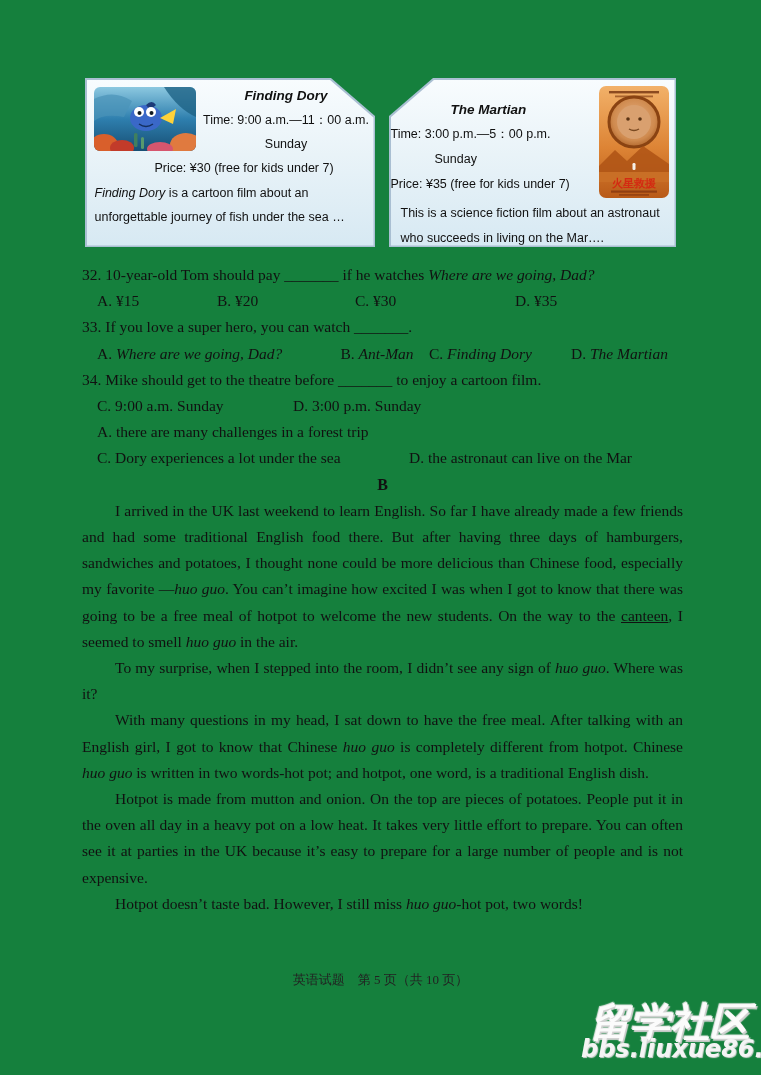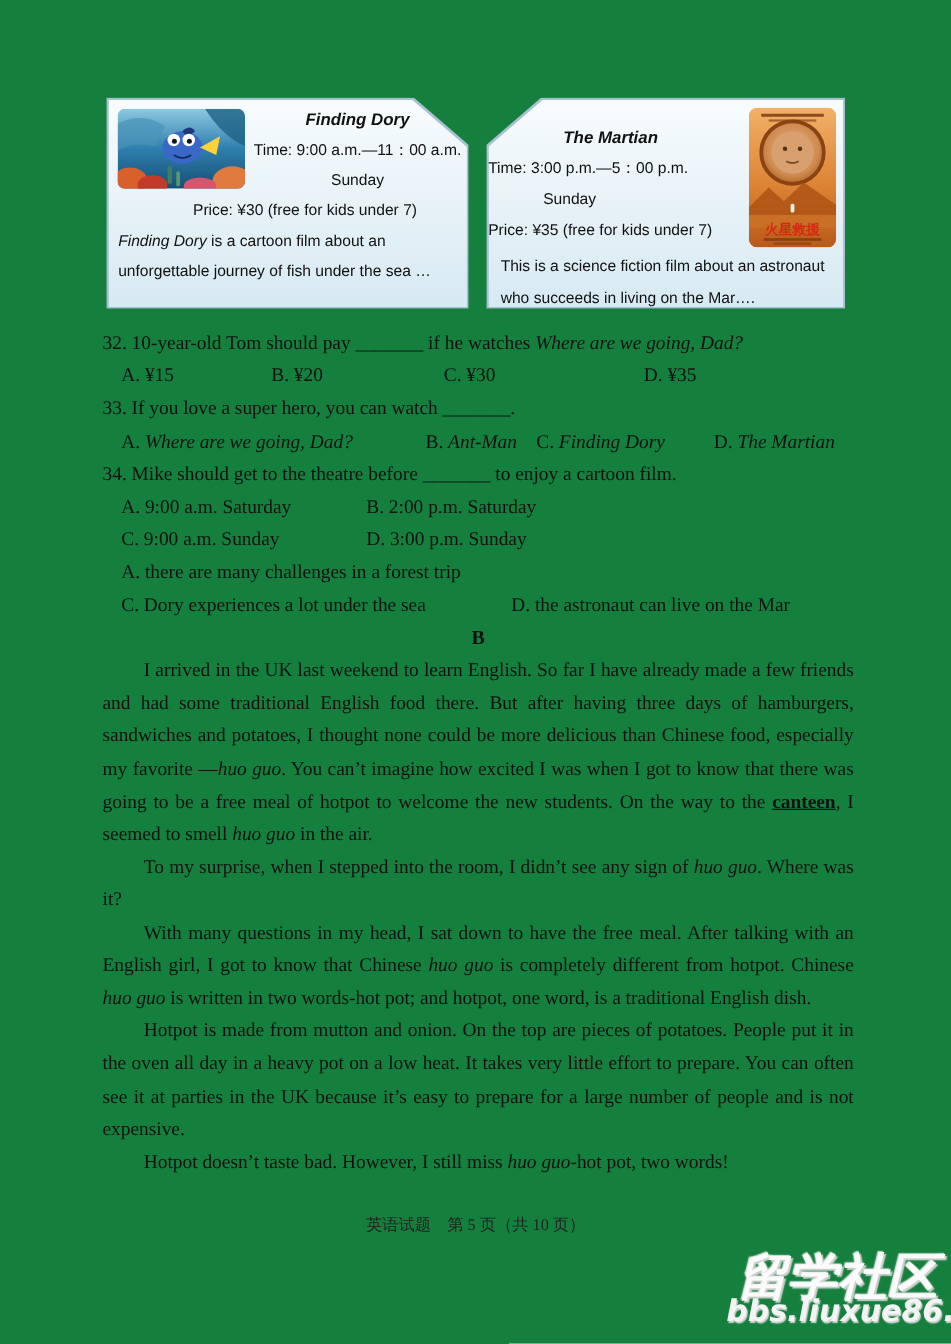--- a/index.html
+++ b/index.html
@@ -41,21 +41,21 @@
   .opts-32 .opt:nth-child(3){width:160px;}
   .opts-33 .opt:nth-child(1){width:228px;}
   .opts-33 .opt:nth-child(2){width:104px;text-align:center;}
   .opts-33 .opt:nth-child(3){width:142px;}
   .opts-34 .opt:nth-child(1){width:196px;}
   .opts-35 .opt:nth-child(1){width:312px;}
   .section-b{text-align:center;font-weight:bold;font-size:16px;}
   .passage p{margin:0;text-indent:33px;text-align:justify;}
 
   .rs-i{font-style:italic;}
-  .rs-b{font-weight:bold;}
+  .rs-b{font-weight:normal;}
   .rs-u{text-decoration:underline;}
 
   
   .footer{position:absolute;left:0;right:0;top:971px;text-align:center;font-size:13px;color:#222;}
   .watermark{position:absolute;right:2px;top:1000px;width:178px;text-align:center;
              font-family:"DejaVu Sans", sans-serif;user-select:none;font-style:italic;}
   .wm1{font-weight:bold;font-size:40px;line-height:44px;color:#fbfbfb;
        text-shadow:1.5px 1.5px 1px #d2d2d2,-1px -1px 1px #ebebeb;}
   .wm2{font-weight:bold;font-size:24px;line-height:20px;margin-top:-5px;color:#f4f4f4;
        text-shadow:1px 1px 1px #d8d8d8;}
@@ -171,24 +171,20 @@
         <span class="opt"><span>A. </span><span class="rs-i">Where are we going, Dad?</span></span>
         <span class="opt"><span>B. </span><span class="rs-i">Ant-Man</span></span>
         <span class="opt"><span>C. </span><span class="rs-i">Finding Dory</span></span>
         <span class="opt"><span>D. </span><span class="rs-i">The Martian</span></span>
       </div>
     </div>
 
     <div class="question">
       <div class="stem"><span>34. Mike should get to the theatre before _______ to enjoy a cartoon film.</span></div>
       <div class="opts opts-34">
-        <span class="opt"><span>A. 9:00 a.m. Saturday</span></span>
-        <span class="opt"><span>B. 2:00 p.m. Saturday</span></span>
-      </div>
-      <div class="opts opts-34">
         <span class="opt"><span>C. 9:00 a.m. Sunday</span></span>
         <span class="opt"><span>D. 3:00 p.m. Sunday</span></span>
       </div>
     </div>
 
     <div class="question">
       <div class="opts opts-35">
         <span class="opt"><span>A. there are many challenges in a forest trip</span></span>
       </div>
       <div class="opts opts-35">

